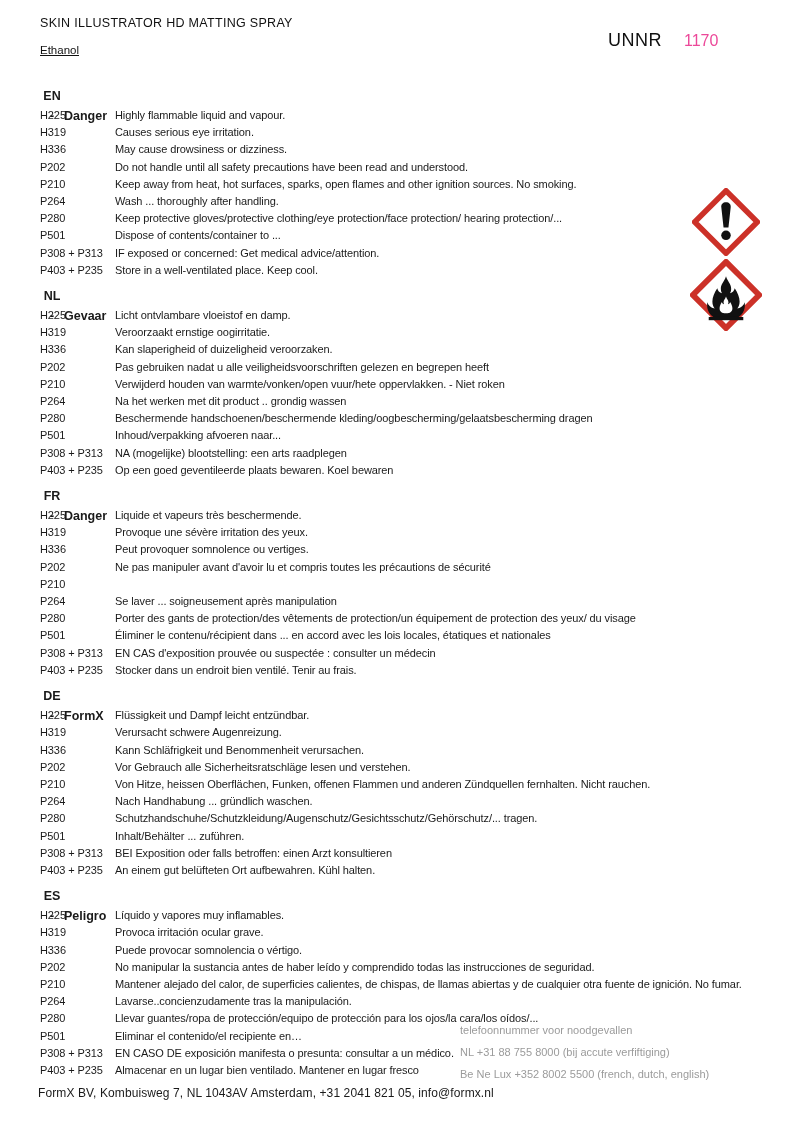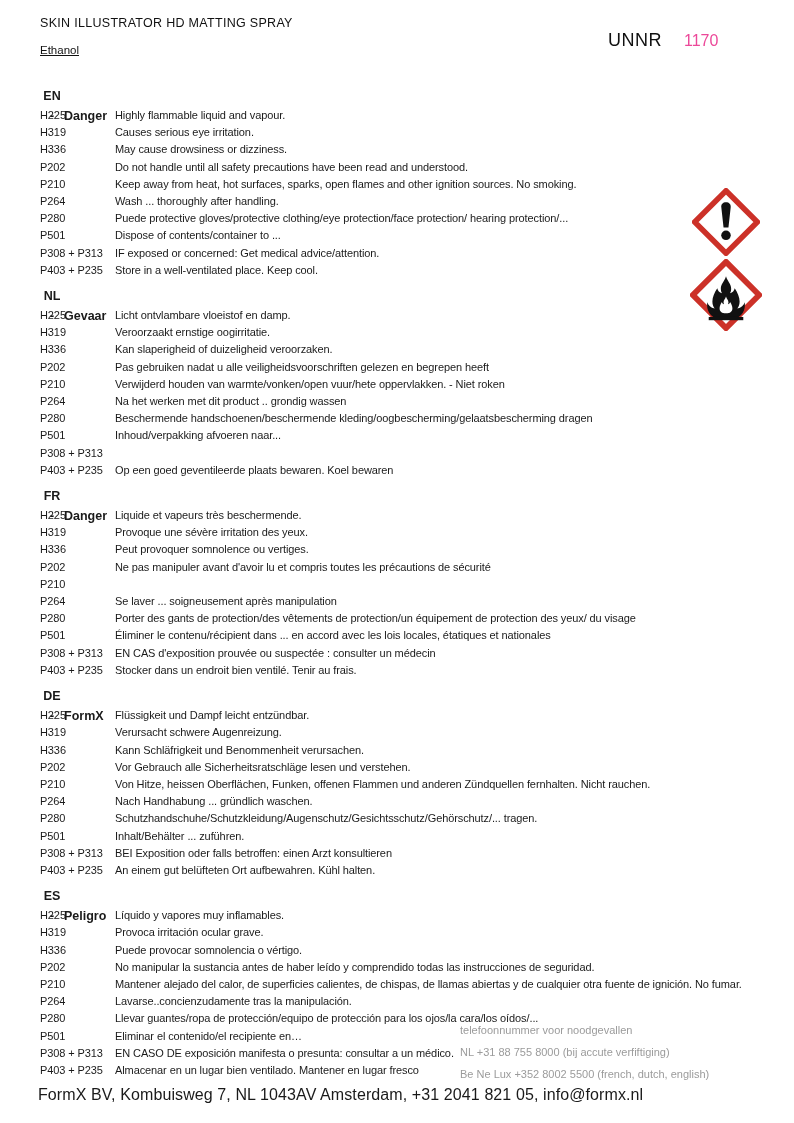--- a/index.html
+++ b/index.html
@@ -49,21 +49,21 @@
   
   .emergency {
     position: absolute; left: 460px; top: 1024px;
     color: #9b9b9b; font-size: 11px;
   }
   .emergency div { margin-bottom: 10px; }
 
   
   .footer {
     position: absolute; left: 38px; top: 1086px;
-    font-size: 16px; color: #1a1a1a; letter-spacing: 0.1px;
+    font-size: 12px; color: #1a1a1a; letter-spacing: 0.1px;
   }
 </style>
 </head>
 <body>
 
 <div class="page">
 
   <div class="doc-title">SKIN ILLUSTRATOR HD MATTING SPRAY</div>
   <div class="doc-subtitle">Ethanol</div>
   <div class="un-block">
@@ -92,21 +92,21 @@
         <div class="row">
           <span class="code">P210</span>
           <span class="text">Keep away from heat, hot surfaces, sparks, open flames and other ignition sources. No smoking.</span>
         </div>
         <div class="row">
           <span class="code">P264</span>
           <span class="text">Wash ... thoroughly after handling.</span>
         </div>
         <div class="row">
           <span class="code">P280</span>
-          <span class="text">Puede protective gloves/protective clothing/eye protection/face protection/ hearing protection/...</span>
+          <span class="text">Keep protective gloves/protective clothing/eye protection/face protection/ hearing protection/...</span>
         </div>
         <div class="row">
           <span class="code">P501</span>
           <span class="text">Dispose of contents/container to ...</span>
         </div>
         <div class="row">
           <span class="code">P308 + P313</span>
           <span class="text">IF exposed or concerned: Get medical advice/attention.</span>
         </div>
         <div class="row">
@@ -143,20 +143,21 @@
         <div class="row">
           <span class="code">P280</span>
           <span class="text">Beschermende handschoenen/beschermende kleding/oogbescherming/gelaatsbescherming dragen</span>
         </div>
         <div class="row">
           <span class="code">P501</span>
           <span class="text">Inhoud/verpakking afvoeren naar...</span>
         </div>
         <div class="row">
           <span class="code">P308 + P313</span>
+          <span class="text">NA (mogelijke) blootstelling: een arts raadplegen</span>
         </div>
         <div class="row">
           <span class="code">P403 + P235</span>
           <span class="text">Op een goed geventileerde plaats bewaren. Koel bewaren</span>
         </div>
       </div>
       <div class="section">
         <div class="sec-header"><span class="lang">FR -</span><span class="signal">Danger</span></div>
         <div class="row">
           <span class="code">H225</span>

